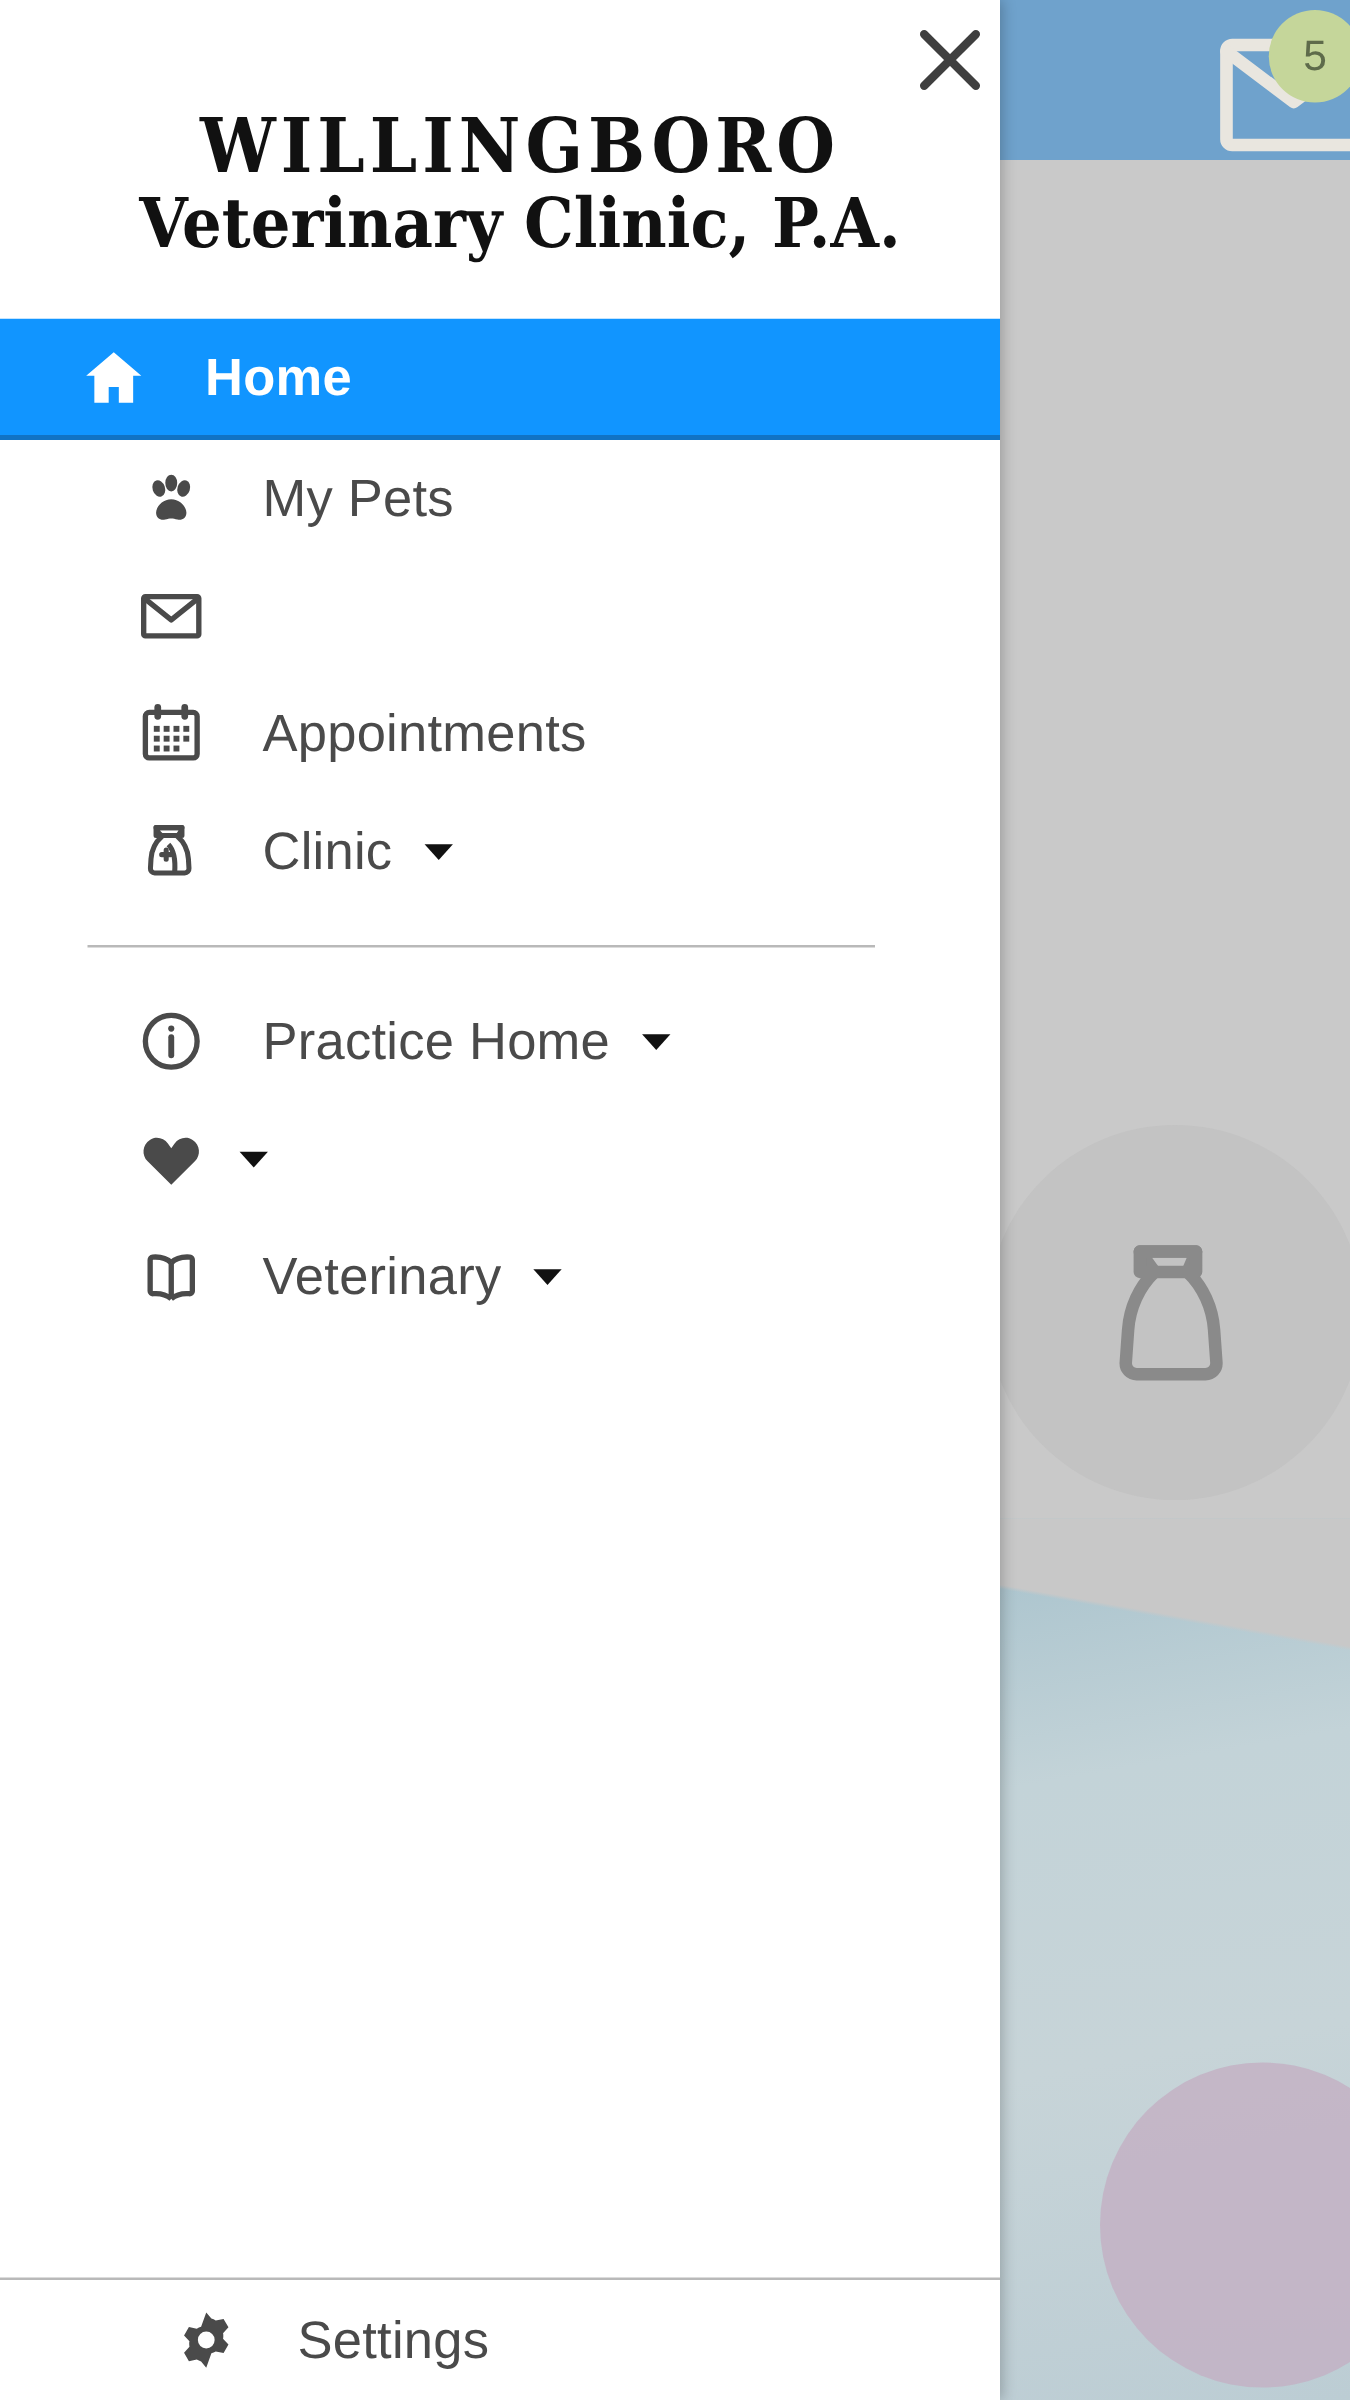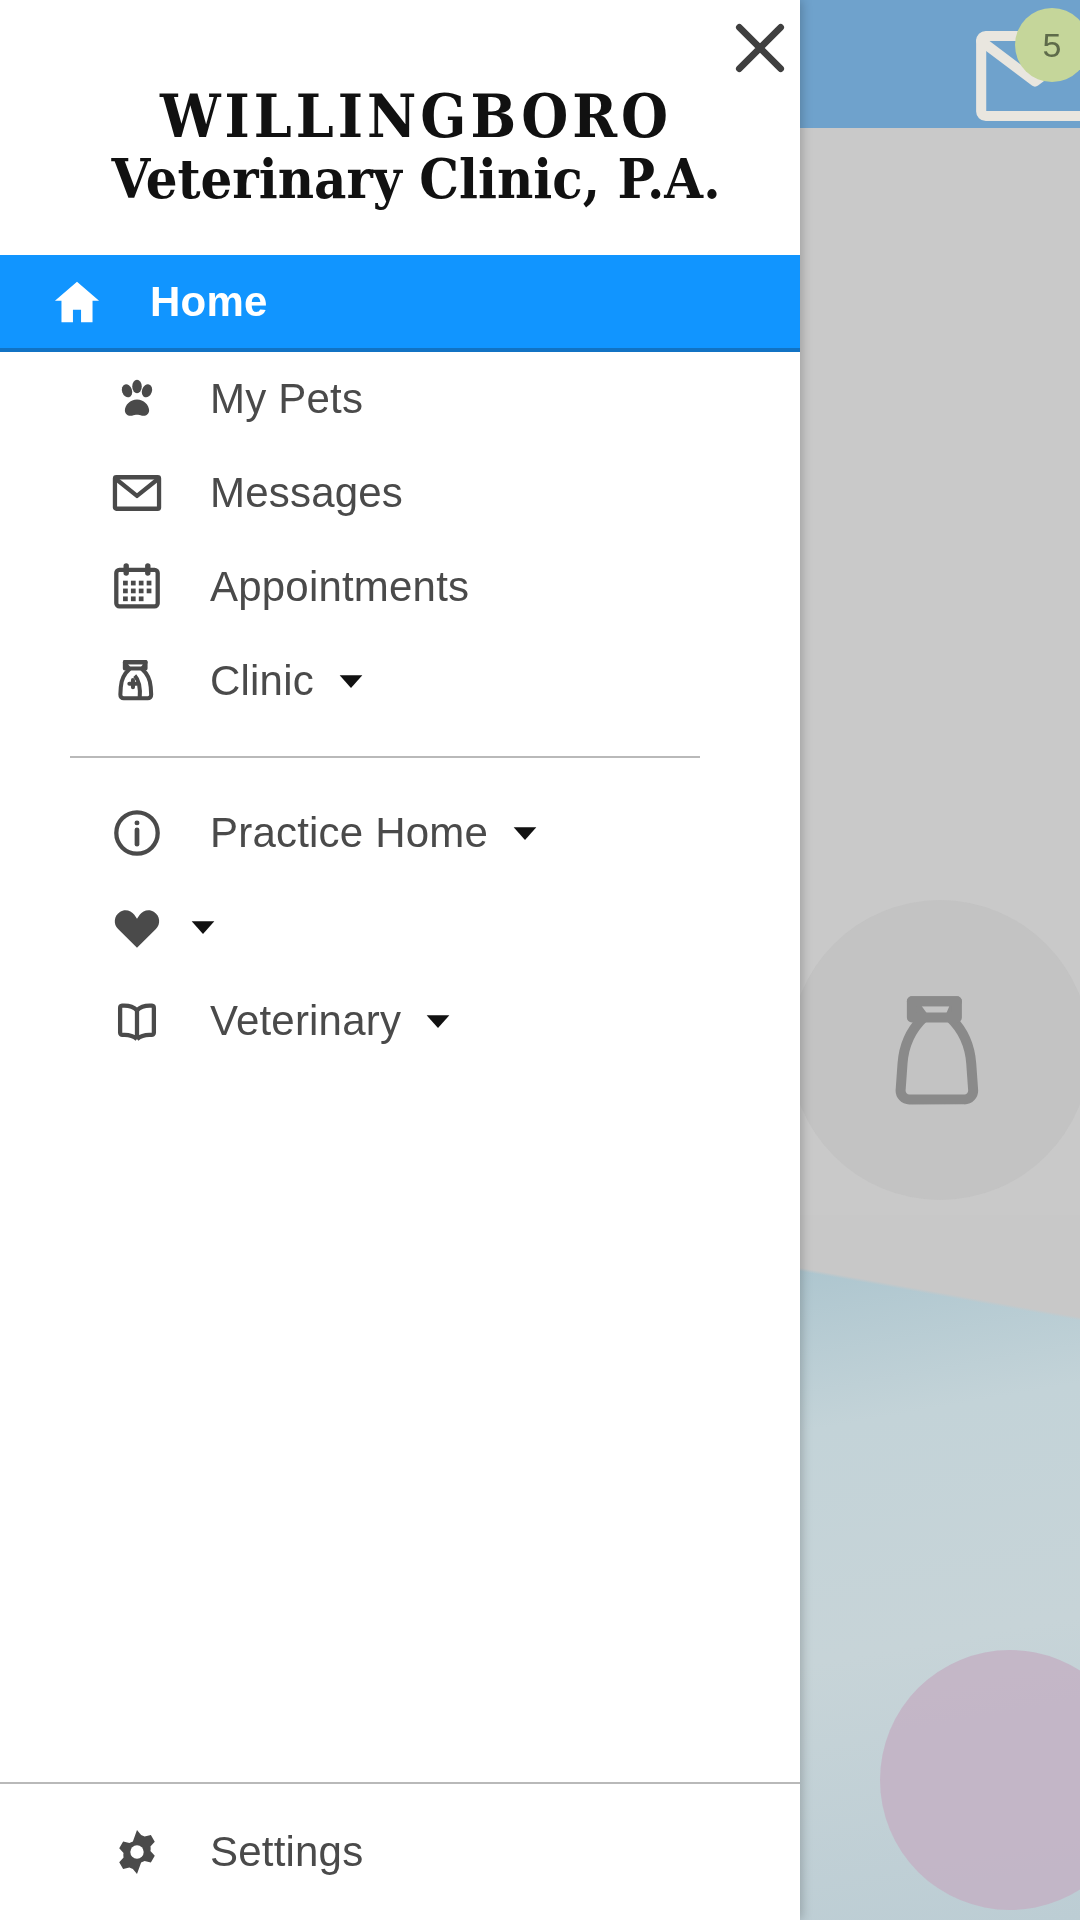--- a/index.html
+++ b/index.html
@@ -88,31 +88,31 @@
   }
   .nav-item .label {
     margin-left:44px; font-size:42px; color:#4a4a4a; font-weight:400;
     white-space:nowrap; letter-spacing:.2px;
   }
   .nav-item .caret { margin-left:20px; display:flex; align-items:center; }
 
   .nav-item.active {
     background:#1195ff; height:97px;
     border-bottom:4px solid #1173c4;
-    padding-left:48px;
+    padding-left:62px;
   }
   .nav-item.active .label { color:#ffffff; font-weight:700; }
 
   .divider {
     height:2px; background:#b9b9b9; margin:28px 100px 28px 70px;
   }
 
   
   .footer { border-top:2px solid #b9b9b9; }
-  .footer .nav-item { height:136px; }
+  .footer .nav-item { height:96px;margin-left:28px; }
 
   svg { display:block; }
 </style>
 </head>
 <body>
 
 <div id="screen">
 
   <div id="bg">
     <div class="bg-header"></div>
@@ -176,21 +176,20 @@
         <span class="label">My Pets</span>
       </div>
 
       <div class="nav-item">
         <span class="ico">
           <svg width="54" height="54" viewBox="0 0 24 24" fill="none" stroke="#4a4a4a" stroke-width="1.9" stroke-linejoin="round" stroke-linecap="round">
             <rect x="2.2" y="5" width="19.6" height="14" rx="0.6"></rect>
             <path d="M2.8 5.9 12 13.3l9.2-7.4"></path>
           </svg>
         </span>
-        <span class="label">Messages</span>
       </div>
 
       <div class="nav-item">
         <span class="ico">
           <svg width="54" height="54" viewBox="0 0 24 24" fill="none" stroke="#4a4a4a" stroke-width="1.9">
             <rect x="2.8" y="4.4" width="18.4" height="16.2" rx="1.4"></rect>
             <path d="M7.2 2.6v3.2M16.8 2.6v3.2" stroke-linecap="round" stroke-width="2.4"></path>
             <g fill="#4a4a4a" stroke="none">
               <rect x="5.8" y="9.2" width="2.1" height="2.1"></rect>
               <rect x="9.3" y="9.2" width="2.1" height="2.1"></rect>

